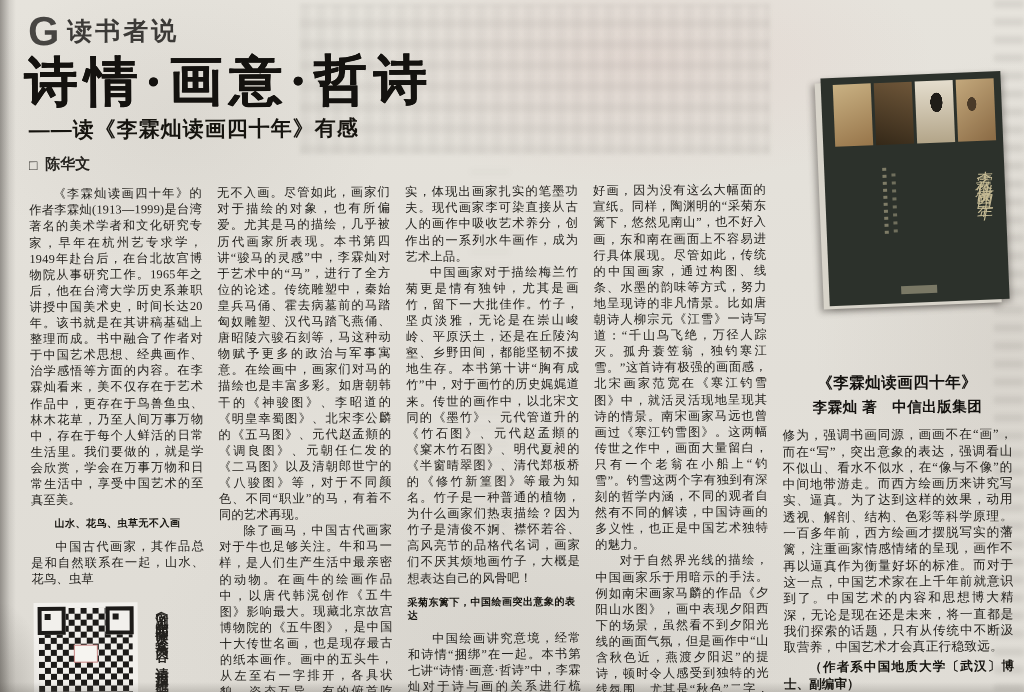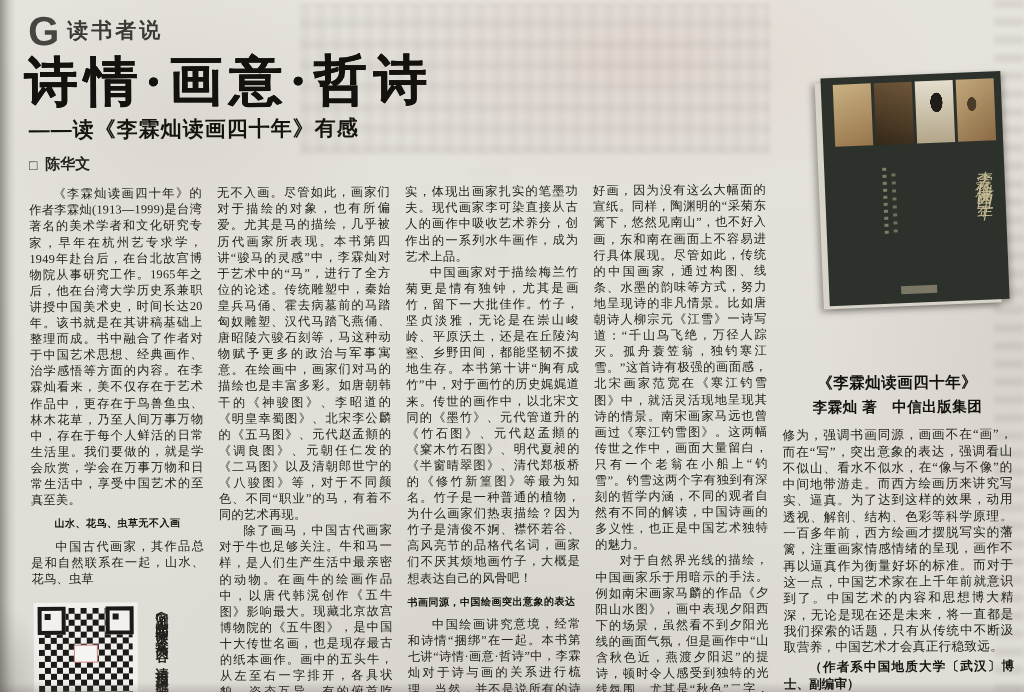--- a/index.html
+++ b/index.html
@@ -33,21 +33,21 @@
   .smudge-bl{position:absolute;left:0;bottom:0;width:60px;height:140px;z-index:3;pointer-events:none;
     background:radial-gradient(60px 120px at 0 100%, rgba(80,76,70,0.28), transparent 75%);}
 
   .content{position:absolute;left:30px;top:8px;right:12px;bottom:4px;z-index:2;
     transform:rotate(-0.35deg);color:#201f1c;}
 
   
   .masthead{display:flex;align-items:center;gap:8px;height:40px;}
   .g-glyph{font-family:"Liberation Sans",sans-serif;font-weight:900;font-size:40px;
     color:#474542;line-height:36px;transform:scaleY(1.02);}
-  .masthead-label{font-family:Liberation Sans, sans-serif;font-weight:700;font-size:21px;
+  .masthead-label{font-family:Liberation Sans, sans-serif;font-weight:700;font-size:25px;
     color:#3c3a37;letter-spacing:3px;}
 
   
   .headline{margin:2px 0 0 -4px;font-family:"Liberation Serif",serif;font-weight:900;
     font-size:53px;letter-spacing:7px;color:#14120f;line-height:1.1;
     text-shadow:0.6px 0 #14120f, 0 0.4px #14120f;}
   .subhead{margin-top:5px;font-family:"Liberation Sans",sans-serif;font-weight:700;
     font-size:21px;color:#16140f;letter-spacing:1px;}
   .byline{margin-top:11px;font-family:"Liberation Sans",sans-serif;font-weight:700;
     font-size:15px;color:#24221e;display:flex;align-items:center;gap:8px;}
@@ -157,21 +157,21 @@
     </div>
 
     <div class="tcol">
       <p class="body">无不入画。尽管如此，画家们对于描绘的对象，也有所偏爱。尤其是马的描绘，几乎被历代画家所表现。本书第四讲“骏马的灵感”中，李霖灿对于艺术中的“马”，进行了全方位的论述。传统雕塑中，秦始皇兵马俑、霍去病墓前的马踏匈奴雕塑、汉代马踏飞燕俑、唐昭陵六骏石刻等，马这种动物赋予更多的政治与军事寓意。在绘画中，画家们对马的描绘也是丰富多彩。如唐朝韩干的《神骏图》、李昭道的《明皇幸蜀图》、北宋李公麟的《五马图》、元代赵孟頫的《调良图》、元朝任仁发的《二马图》以及清朝郎世宁的《八骏图》等，对于不同颜色、不同“职业”的马，有着不同的艺术再现。</p>
       <p class="body indent">除了画马，中国古代画家对于牛也足够关注。牛和马一样，是人们生产生活中最亲密的动物。在画牛的绘画作品中，以唐代韩滉创作《五牛图》影响最大。现藏北京故宫博物院的《五牛图》，是中国十大传世名画，也是现存最古的纸本画作。画中的五头牛，从左至右一字排开，各具状貌，姿态互异。有的俯首吃草，有的翘首前仰，有的回首舐舌，有的缓步前行，有的荆棵蹭痒。五头牛动态各异，生动真</p>
     </div>
 
     <div class="tcol">
       <p class="body">实，体现出画家扎实的笔墨功夫。现代画家李可染直接从古人的画作中吸收艺术养分，创作出的一系列水牛画作，成为艺术上品。</p>
       <p class="body indent">中国画家对于描绘梅兰竹菊更是情有独钟，尤其是画竹，留下一大批佳作。竹子，坚贞淡雅，无论是在崇山峻岭、平原沃土，还是在丘陵沟壑、乡野田间，都能坚韧不拔地生存。本书第十讲“胸有成竹”中，对于画竹的历史娓娓道来。传世的画作中，以北宋文同的《墨竹》、元代管道升的《竹石图》、元代赵孟頫的《窠木竹石图》、明代夏昶的《半窗晴翠图》、清代郑板桥的《修竹新篁图》等最为知名。竹子是一种普通的植物，为什么画家们热衷描绘？因为竹子是清俊不婀、襟怀若谷、高风亮节的品格代名词，画家们不厌其烦地画竹子，大概是想表达自己的风骨吧！</p>
-      <h3 class="colhead">书画同源，中国绘画突出意象的表达</h3>
+      <h3 class="colhead">采菊东篱下，中国绘画突出意象的表达</h3>
       <p class="body indent">中国绘画讲究意境，经常和诗情“捆绑”在一起。本书第七讲“诗情·画意·哲诗”中，李霖灿对于诗与画的关系进行梳理。当然，并不是说所有的诗情，都能用画面来表现，比如李白的“白发三千丈”就不</p>
     </div>
 
     <div class="tcol">
       <p class="body">好画，因为没有这么大幅面的宣纸。同样，陶渊明的“采菊东篱下，悠然见南山”，也不好入画，东和南在画面上不容易进行具体展现。尽管如此，传统的中国画家，通过构图、线条、水墨的韵味等方式，努力地呈现诗的非凡情景。比如唐朝诗人柳宗元《江雪》一诗写道：“千山鸟飞绝，万径人踪灭。孤舟蓑笠翁，独钓寒江雪。”这首诗有极强的画面感，北宋画家范宽在《寒江钓雪图》中，就活灵活现地呈现其诗的情景。南宋画家马远也曾画过《寒江钓雪图》。这两幅传世之作中，画面大量留白，只有一个老翁在小船上“钓雪”。钓雪这两个字有独到有深刻的哲学内涵，不同的观者自然有不同的解读，中国诗画的多义性，也正是中国艺术独特的魅力。</p>
       <p class="body indent">对于自然界光线的描绘，中国画家乐于用暗示的手法。例如南宋画家马麟的作品《夕阳山水图》，画中表现夕阳西下的场景，虽然看不到夕阳光线的画面气氛，但是画作中“山含秋色近，燕渡夕阳迟”的提诗，顿时令人感受到独特的光线氛围。尤其是“秋色”二字，与画作中的意境完美融合。</p>
 
     </div>
 
     <div class="scol">

